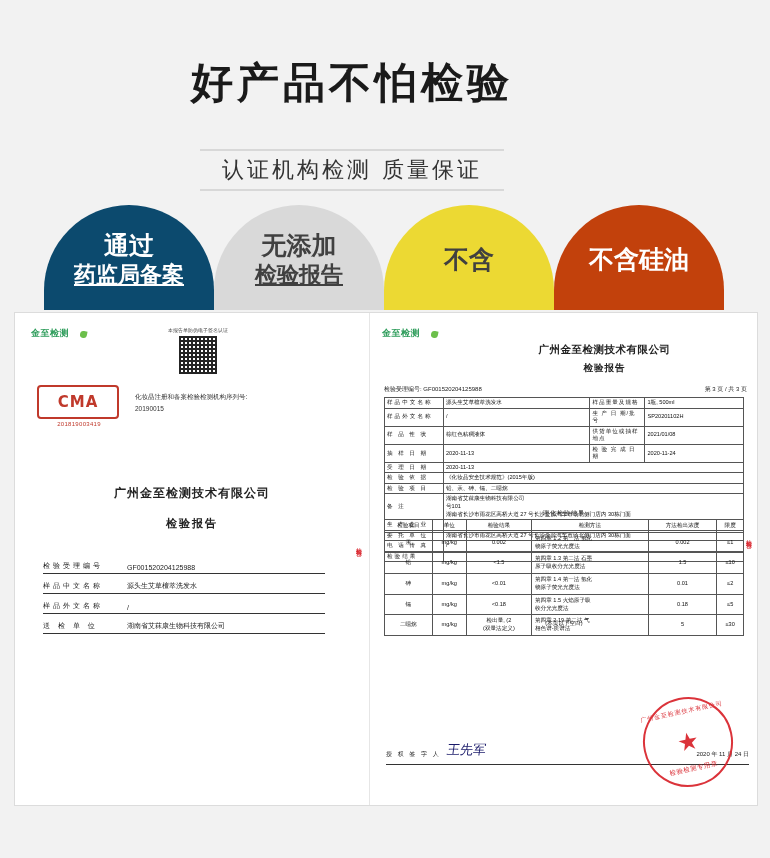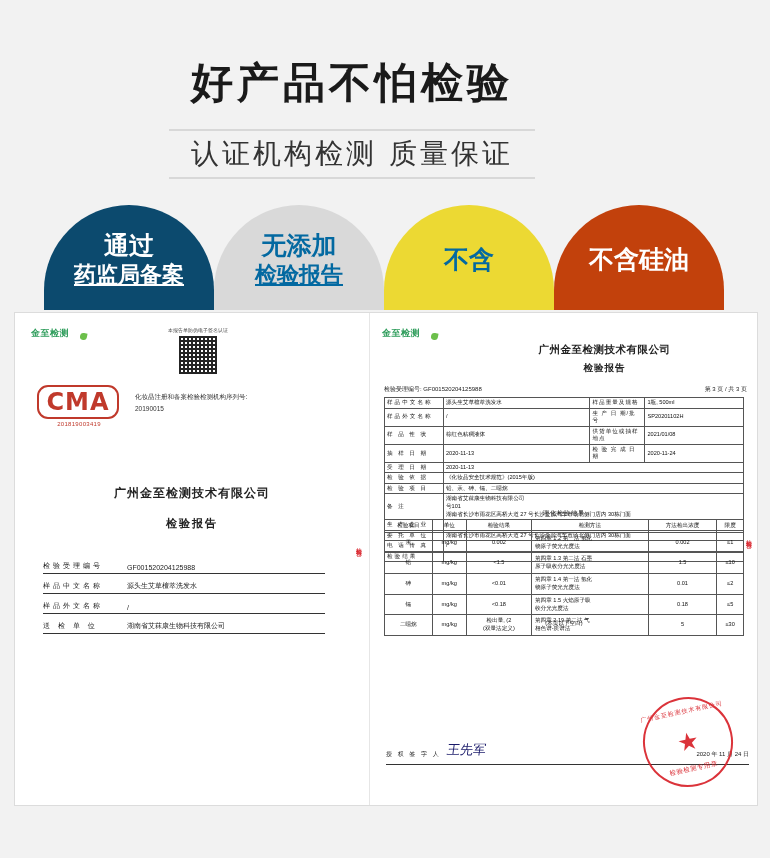--- a/index.html
+++ b/index.html
@@ -22,23 +22,24 @@
     color:#1a1a1a;
     padding-top:55px;
     font-family:"DejaVu Sans",sans-serif;
   }
   .sub-wrap{
     display:flex;justify-content:center;align-items:center;
     margin-top:18px;
   }
   .sub-line{
     position:relative;
-    font-size:28px;letter-spacing:3px;color:#333;
+    font-size:22px;letter-spacing:3px;color:#333;
     padding:6px 22px;
     font-family:"DejaVu Sans",sans-serif;
+    margin-top:20px;
   }
   .sub-line:before,.sub-line:after{
     content:"";position:absolute;left:0;right:0;height:2px;background:#d8d8d8;
   }
   .sub-line:before{top:0;}
   .sub-line:after{bottom:0;}
 
   
   .badges{
     position:absolute;top:205px;left:44px;
@@ -50,35 +51,35 @@
     display:flex;flex-direction:column;
     justify-content:center;align-items:center;
     color:#fff;font-weight:bold;
     font-family:"DejaVu Sans",sans-serif;
     box-sizing:border-box;
     padding-top:4px;
   }
   .badge span{display:block;line-height:1.25;}
   .badge .l1{font-size:25px;}
   .badge .l2{font-size:22px;text-decoration:underline;}
-  .badge.dark-text{color:#0369a1;justify-content:center;}
+  .badge.dark-text{color:#404040;justify-content:center;}
 
   
   .certs{
     position:absolute;top:312px;left:14px;
     width:742px;height:492px;
     background:#fff;
     border:1px solid #dcdcdc;
     display:flex;
   }
   .cert{position:relative;box-sizing:border-box;height:100%;}
   .cert.left{width:355px;border-right:1px solid #e6e6e6;padding:14px 16px;}
   .cert.right{width:387px;padding:14px 12px;}
 
-  .lab-logo{display:flex;align-items:flex-end;gap:11px;}
+  .lab-logo{display:flex;align-items:center;gap:11px;}
   .lab-logo .mark{
     font-size:9px;color:#2d9c5a;font-weight:bold;letter-spacing:0.5px;
     font-family:"DejaVu Sans",sans-serif;
   }
   .lab-logo .leaf{
     width:7px;height:7px;border-radius:50% 0 50% 50%;
     background:#6cbf4b;transform:rotate(10deg);margin-top:1px;
   }
 
   .qr-block{
@@ -89,22 +90,22 @@
     width:38px;height:38px;margin:2px auto 0;
     background:
       repeating-linear-gradient(90deg,#000 0 2px,#fff 2px 4px),
       repeating-linear-gradient(0deg,#000 0 2px,#fff 2px 4px);
     background-blend-mode:multiply;
     opacity:.85;
   }
 
   .cma-wrap{position:absolute;top:72px;left:22px;text-align:center;width:84px;}
   .cma-badge{
-    width:78px;height:30px;border:2px solid #c0392b;border-radius:11px;
-    color:#c0392b;font-weight:bold;font-size:24px;letter-spacing:1px;
+    width:78px;height:30px;border:2px solid #c0392b;border-radius:4px;
+    color:#c0392b;font-weight:bold;font-size:15px;letter-spacing:1px;
     display:flex;align-items:center;justify-content:center;
     font-family:"DejaVu Sans",sans-serif;
   }
   .cma-no{font-size:6px;color:#c0392b;margin-top:2px;letter-spacing:.3px;}
 
   .reg-line{
     position:absolute;top:78px;left:120px;width:200px;
     font-size:6.5px;line-height:1.9;color:#333;
   }
 

